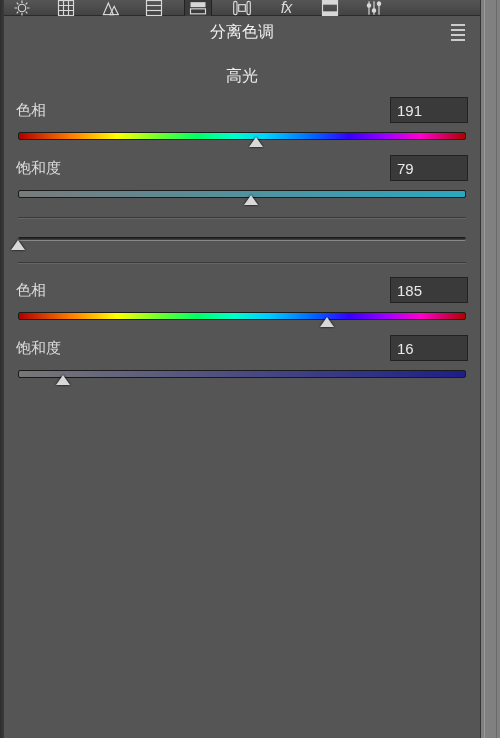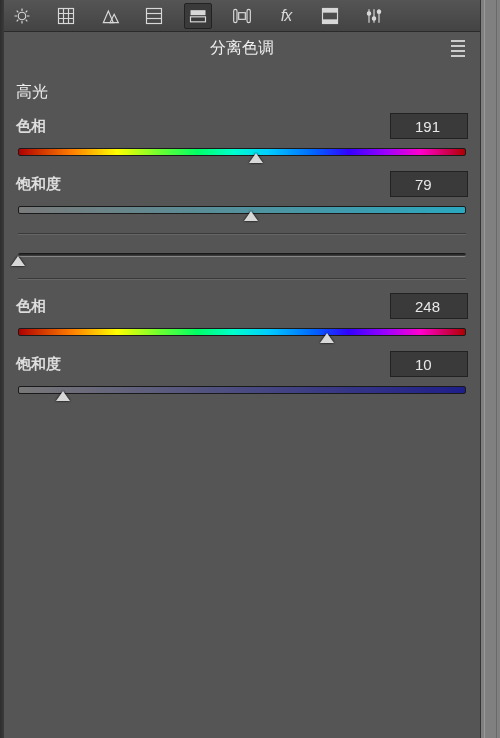--- a/index.html
+++ b/index.html
@@ -31,21 +31,21 @@
   }
   .right-strip::before {
     content: "";
     position: absolute;
     left: 3px; right: 3px; top: 0; bottom: 0;
     border-left: 1px solid #9a9a9a;
     border-right: 1px solid #6a6a6a;
   }
   
   .toolbar {
-    height: 32px;
+    height: 16px;
     background: linear-gradient(to bottom, #555, #434343);
     border-bottom: 1px solid #2a2a2a;
     display: flex;
     align-items: center;
     padding: 0 4px;
     gap: 16px;
   }
   .tool {
     width: 28px; height: 26px;
     display: flex; align-items: center; justify-content: center;
@@ -78,40 +78,41 @@
   }
   .panel-menu {
     position: absolute; right: 0; top: 6px;
     width: 20px; height: 20px;
     display: flex; flex-direction: column; justify-content: center; gap: 3px;
     align-items: center;
     cursor: pointer;
   }
   .panel-menu span { display: block; width: 14px; height: 2px; background: #ccc; }
   .section-heading {
+    text-align: center;
     margin: 18px 0 10px;
     font-size: 16px;
     color: #eee;
   }
   .control {
     margin-bottom: 10px;
   }
   .control-row {
     display: flex;
     align-items: center;
     justify-content: space-between;
     margin-bottom: 6px;
   }
-  .control-label { font-size: 15px; color: #ddd; font-weight: bold; }
+  .control-label { font-size: 15px; color: #ddd; }
   .value-box {
     width: 78px; height: 26px;
     background: #3a3a3a;
     border: 1px solid #222;
     color: #e8e8e8;
-    padding: 0 24px;
+    padding: 0 6px;
     display: flex; align-items: center;
     font-size: 15px;
   }
   .slider {
     position: relative;
     height: 16px;
     margin: 2px 2px 4px;
   }
   .track {
     position: absolute;
@@ -277,34 +278,34 @@
         </div>
       </div>
 
       <div class="divider"></div>
 
 
       <div class="control">
         <div class="control-row">
           <span class="control-label">色相</span>
           <div class="value-box">
-              <span>248</span>
+              <span>185</span>
             </div>
         </div>
         <div class="slider">
           <div class="track hue"></div>
           <div class="thumb" style="left: 68.8889%;"></div>
         </div>
       </div>
 
       <div class="control">
         <div class="control-row">
           <span class="control-label">饱和度</span>
           <div class="value-box">
-              <span>10</span>
+              <span>16</span>
             </div>
         </div>
         <div class="slider">
           <div class="track sat-sh"></div>
           <div class="thumb" style="left: 10%;"></div>
         </div>
       </div>
 
     </div>
   </div>

